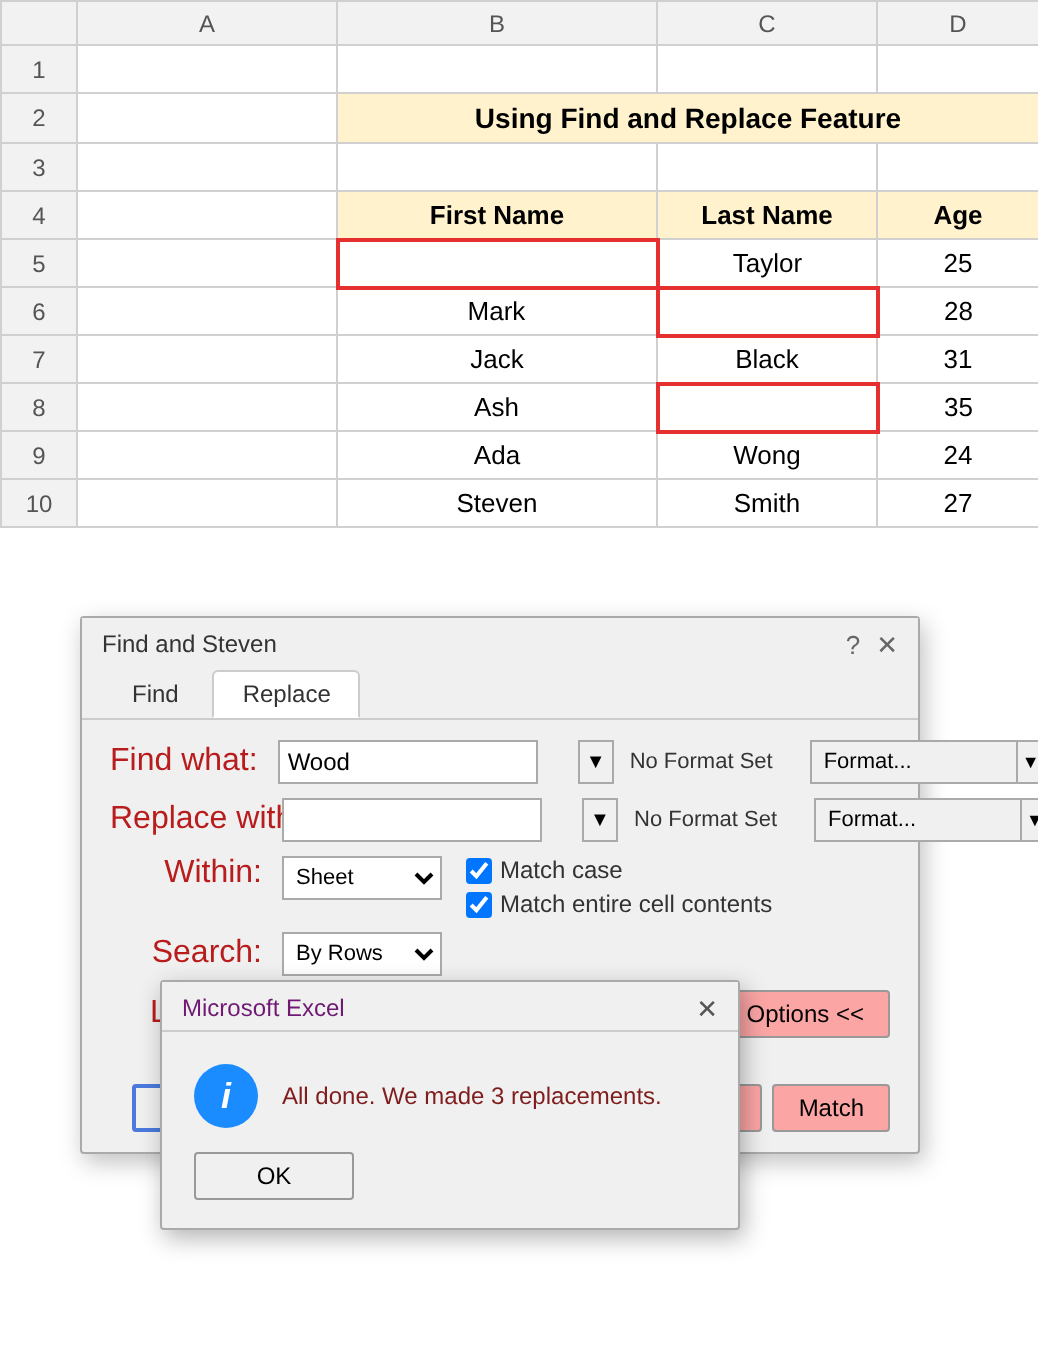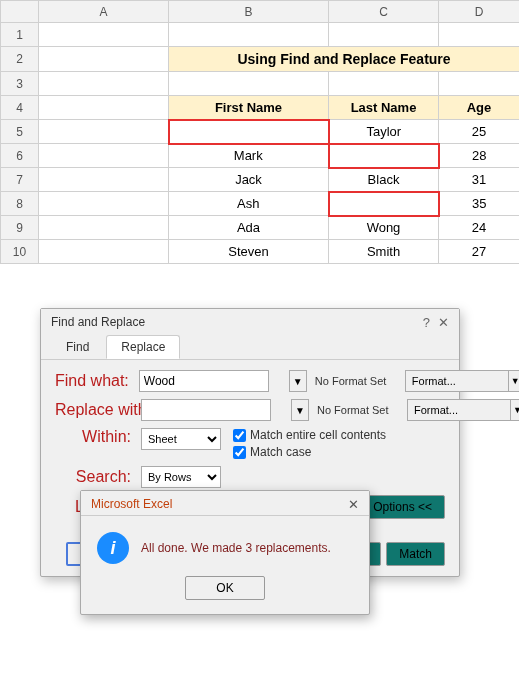--- a/index.html
+++ b/index.html
@@ -285,21 +285,21 @@
       padding: 6px 14px 10px;
       gap: 5px;
       align-items: center;
     }
 
     .btn {
       height: 24px;
       padding: 0 12px;
       font-size: 12px;
       border: 1px solid #999;
-      background: #0f766e;
+      background: #fca5a5;
       cursor: pointer;
       border-radius: 2px;
       white-space: nowrap;
     }
 
     .btn-primary {
       border: 2px solid #4a7adc;
       background: #f0f0f0;
     }
 
@@ -324,21 +324,21 @@
       background: #f0f0f0;
       padding: 6px 10px 4px 10px;
       display: flex;
       justify-content: space-between;
       align-items: center;
       border-bottom: 1px solid #ccc;
     }
 
     .msgbox-title-text {
       font-size: 12px;
-      color: #c2410c;
+      color: #701a75;
       font-weight: normal;
     }
 
     .msgbox-close-btn {
       font-size: 13px;
       cursor: pointer;
       background: none;
       border: none;
       color: #555;
       line-height: 1;
@@ -366,21 +366,20 @@
       font-style: italic;
     }
 
     .msgbox-text {
       font-size: 12px;
       color: #7f1d1d;
     }
 
     .msgbox-footer {
       display: flex;
-      justify-content: center;
       padding: 0 16px 14px;
     }
 
     .btn-ok {
       width: 80px;
       height: 24px;
       font-size: 12px;
       border: 1px solid #999;
       background: #f0f0f0;
       cursor: pointer;
@@ -487,21 +486,21 @@
         <td class="cell">Smith</td>
         <td class="cell">27</td>
       </tr>
     </tbody>
   </table>
 </div>
 
 <div class="dialog-find-replace">
 
   <div class="dialog-title-bar">
-    <span class="dialog-title-text">Find and Replace</span>
+    <span class="dialog-title-text">Find and Steven</span>
     <div class="dialog-title-icons">
       <button class="dialog-icon-btn">?</button>
       <button class="dialog-icon-btn">✕</button>
     </div>
   </div>
 
   <div class="dialog-tabs">
     <div class="dialog-tab">Find</div>
     <div class="dialog-tab active">Replace</div>
   </div>
@@ -535,25 +534,25 @@
     </div>
 
     <div class="dialog-options-row">
       <span class="dialog-label">Within:</span>
       <select class="dialog-select">
         <option>Sheet</option>
       </select>
       <div class="dialog-checkboxes">
         <label class="dialog-checkbox-row">
           <input type="checkbox" checked="" style="">
-          <span>Match entire cell contents</span>
+          <span>Match case</span>
         </label>
         <label class="dialog-checkbox-row">
           <input type="checkbox" checked="" style="">
-          <span>Match case</span>
+          <span>Match entire cell contents</span>
         </label>
       </div>
     </div>
 
     <div class="dialog-row">
       <span class="dialog-label">Search:</span>
       <select class="dialog-select">
         <option>By Rows</option>
       </select>
     </div>

